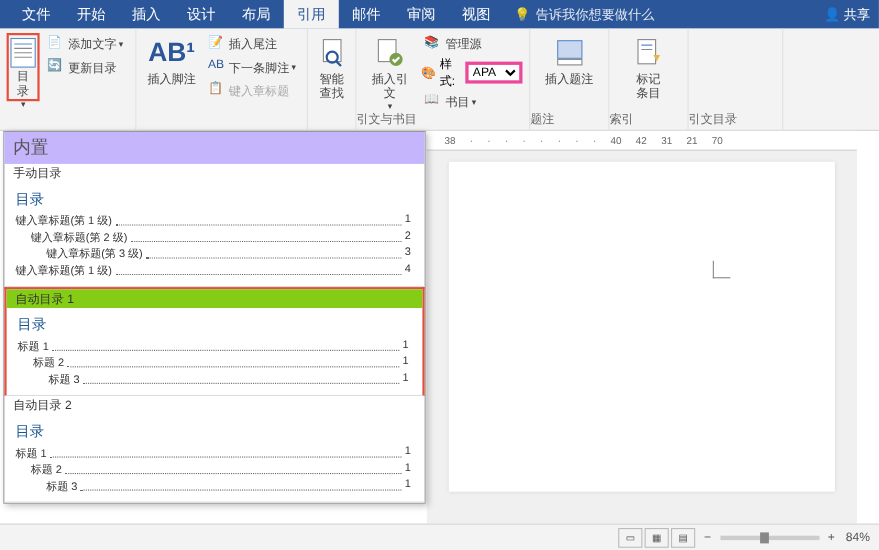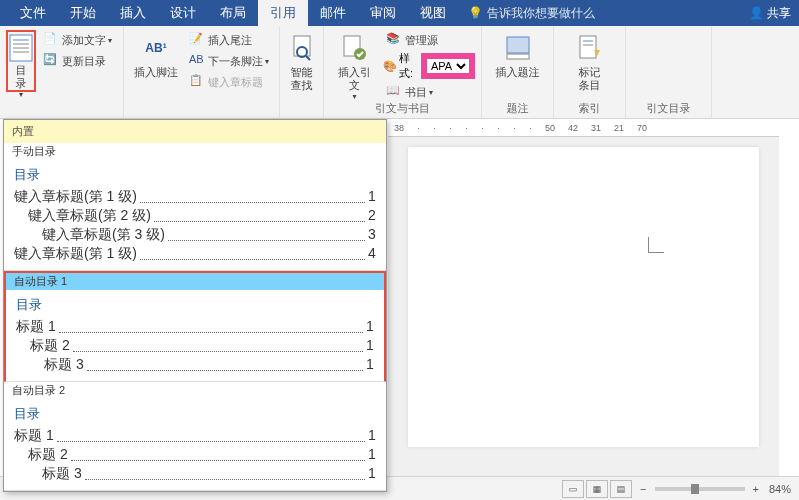--- a/index.html
+++ b/index.html
@@ -5,50 +5,50 @@
 *{margin:0;padding:0;box-sizing:border-box;font-family:"Microsoft YaHei",sans-serif}
 body{width:799px;height:500px;background:#fff;overflow:hidden;font-size:12px}
 .titlebar{height:26px;background:#2b579a;display:flex;align-items:center;color:#fff;padding:0 8px}
 .titlebar .tabs{display:flex;align-items:center;height:100%}
 .titlebar .tab{padding:0 12px;height:100%;display:flex;align-items:center;cursor:pointer;font-size:13px}
 .titlebar .tab.active{background:#f3f3f3;color:#2b579a}
 .titlebar .tellme{margin-left:10px;display:flex;align-items:center;opacity:.85;font-size:12px}
 .titlebar .share{margin-left:auto;display:flex;align-items:center;font-size:12px}
 .ribbon{height:93px;background:#f3f3f3;border-bottom:1px solid #d4d4d4;display:flex;position:relative}
 .group{border-right:1px solid #e1e1e1;padding:4px 6px 2px;display:flex;flex-direction:column;justify-content:space-between}
-.group-label{font-size:11px;color:#666;text-align:center;position:absolute;bottom:2px;left:0;right:0}
+.group-label{font-size:11px;color:#666;text-align:left;position:absolute;bottom:2px;left:0;right:0}
 .btn-big{display:flex;flex-direction:column;align-items:center;padding:2px 4px;cursor:pointer;text-align:center;font-size:11px;color:#444;line-height:1.2}
 .btn-big .ico{width:32px;height:32px;margin-bottom:2px;display:flex;align-items:center;justify-content:center}
 .btn-sm{display:flex;align-items:center;font-size:11px;color:#444;padding:2px 3px;cursor:pointer;margin-bottom:1px;white-space:nowrap}
 .btn-sm .ico{width:16px;height:16px;margin-right:3px}
 .red-box{border:2px solid #e74c3c}
 .toc-panel{position:absolute;top:119px;left:3px;width:384px;background:#fff;border:1px solid #999;box-shadow:2px 2px 6px rgba(0,0,0,.25);z-index:10}
 .toc-sec{border-bottom:1px solid #ddd}
-.toc-hdr{background:#fef9c3;padding:4px 8px;font-size:11px;color:#555}
+.toc-hdr{background:#c4b5fd;padding:4px 8px;font-size:16px;color:#555}
 .toc-title{padding:1px 8px;font-size:11px;color:#333}
 .toc-preview{padding:6px 10px}
 .toc-preview .pv-title{font-size:13px;color:#1a5490;margin-bottom:4px}
-.toc-line{display:flex;font-size:14px;color:#333;margin:1px 0}
+.toc-line{display:flex;font-size:10px;color:#333;margin:1px 0}
 .toc-line .txt{white-space:nowrap}
 .toc-line .dots{flex:1;border-bottom:1px dotted #666;margin:0 3px 3px}
 .toc-line .pg{width:8px}
 .toc-line.i1{margin-left:14px}
 .toc-line.i2{margin-left:28px}
 .doc-area{position:absolute;top:119px;left:388px;right:20px;bottom:24px;background:#f0f0f0}
-.ruler{height:18px;background:#fff;border-bottom:1px solid #ccc;display:flex;align-items:center;padding-left:6px;font-size:9px;color:#666}
+.ruler{height:18px;background:#fff;border-bottom:1px solid #ccc;display:flex;align-items:center;padding-left:16px;font-size:9px;color:#666}
 .ruler span{margin-right:13px}
 .page{background:#fff;margin:10px 20px;height:300px;box-shadow:0 0 4px rgba(0,0,0,.1);position:relative}
 .cursor-mark{position:absolute;top:90px;left:240px;width:16px;height:16px;border-left:1px solid #888;border-bottom:1px solid #888}
 .statusbar{position:absolute;bottom:0;left:0;right:0;height:24px;background:#f3f3f3;border-top:1px solid #d4d4d4;display:flex;align-items:center;justify-content:flex-end;padding:0 8px;font-size:11px;color:#555}
 .statusbar .sb-ico{width:22px;height:18px;border:1px solid #bbb;margin-left:2px;display:flex;align-items:center;justify-content:center;font-size:9px}
 .zoom-slider{width:90px;height:4px;background:#ccc;margin:0 8px;position:relative}
 .zoom-slider .thumb{position:absolute;top:-3px;left:36px;width:8px;height:10px;background:#888}
 svg{display:block}
 .style-sel{display:flex;align-items:center;font-size:11px;margin-bottom:1px}
-.style-sel select{font-size:11px;border:6px solid #ec4899;background:#fff;width:56px}
+.style-sel select{font-size:11px;border:3px solid #ec4899;background:#fff;width:56px}
 .grp-wrap{position:relative;padding-bottom:14px;height:100%}
 </style>
 </head>
 <body>
 
 <div class="titlebar">
   <div class="tabs">
     <div class="tab">文件</div>
     <div class="tab">开始</div>
     <div class="tab">插入</div>
@@ -96,21 +96,21 @@
           <span class="ico">🔄</span>
           <span>更新目录</span>
         </div>
       </div>
     </div>
   </div>
 
   <div class="group grp-wrap" style="width:156px">
     <div style="display:flex">
       <div class="btn-big">
-        <div class="ico" style="font-size:12px;color:#2b579a;font-weight:bold">AB¹</div>
+        <div class="ico" style="font-size:24px;color:#2b579a;font-weight:bold">AB¹</div>
         <span>插入脚注</span>
       </div>
       <div style="margin-left:4px">
         <div class="btn-sm">
             <span class="ico">📝</span>
             <span>插入尾注</span>
           </div>
         <div class="btn-sm">
             <span class="ico" style="color:#2b579a">AB</span>
             <span>下一条脚注</span>
@@ -229,21 +229,21 @@
           </div>
           <div class="toc-line i0">
             <span class="txt">键入章标题(第 1 级)</span>
             <span class="dots"></span>
             <span class="pg">4</span>
           </div>
         </div>
     </div>
   </div>
   <div class="toc-sec red-box">
-    <div class="toc-title" style="background:#7dd3fc">自动目录 1</div>
+    <div class="toc-title" style="background:#84cc16">自动目录 1</div>
     <div class="toc-preview">
       <div class="pv-title">目录</div>
       <div id="a1-lines">
           <div class="toc-line i0">
             <span class="txt">标题 1</span>
             <span class="dots"></span>
             <span class="pg">1</span>
           </div>
           <div class="toc-line i1">
             <span class="txt">标题 2</span>
@@ -287,21 +287,21 @@
   <div class="ruler" id="ruler">
       <span>38</span>
       <span>·</span>
       <span>·</span>
       <span>·</span>
       <span>·</span>
       <span>·</span>
       <span>·</span>
       <span>·</span>
       <span>·</span>
-      <span>50</span>
+      <span>40</span>
       <span>42</span>
       <span>31</span>
       <span>21</span>
       <span>70</span>
     </div>
   <div class="page">
     <div class="cursor-mark"></div>
   </div>
 </div>
 

